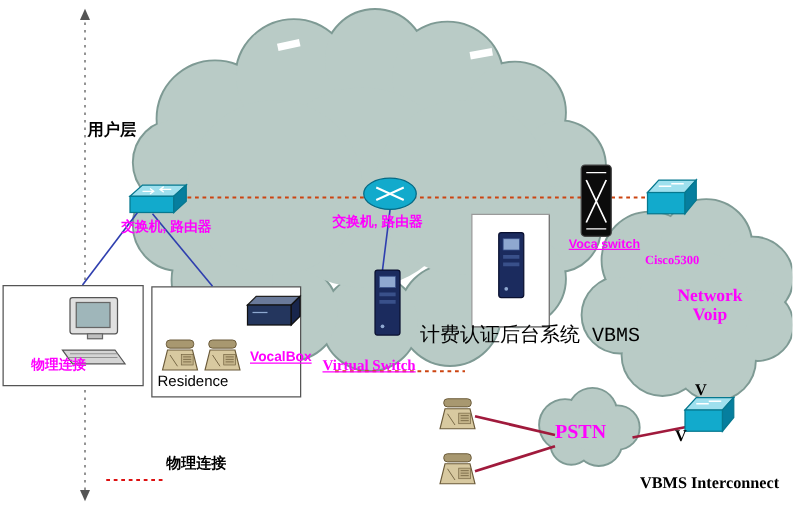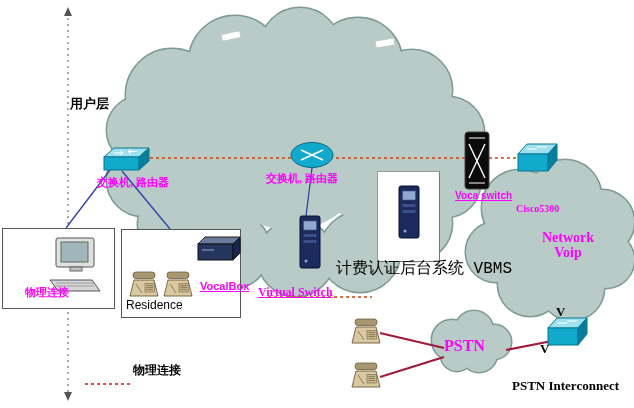--- a/index.html
+++ b/index.html
@@ -197,21 +197,21 @@
 
   <div class="lbl magenta serif" style="left:516px;top:203px;font-size:10px;">Cisco5300</div>
 
   <div class="lbl magenta serif" style="left:518px;top:230px;width:100px;text-align:center;font-size:14px;">
     <div>Network</div>
     <div>Voip</div>
   </div>
 
   <div class="lbl magenta serif" style="left:444px;top:337px;font-size:16px;">PSTN</div>
 
-  <div class="lbl blk serif" style="left:512px;top:379px;font-size:13px;font-weight:bold;">PSTN Interconnect</div>
+  <div class="lbl blk serif" style="left:512px;top:379px;font-size:13px;font-weight:bold;">VBMS Interconnect</div>
 
   <div class="lbl magenta" style="left:25px;top:286px;font-size:11px;">物理连接</div>
 
   <div class="lbl magenta ul" style="left:200px;top:280px;font-size:11px;">VocalBox</div>
 
   <div class="lbl blk" style="left:126px;top:299px;font-size:12px;font-weight:normal;">Residence</div>
 
   <div class="lbl blk" style="left:133px;top:364px;font-size:12px;font-weight:bold;">物理连接</div>
 
   <div class="lbl blk serif" style="left:556px;top:305px;font-size:13px;font-weight:bold;">V</div>

